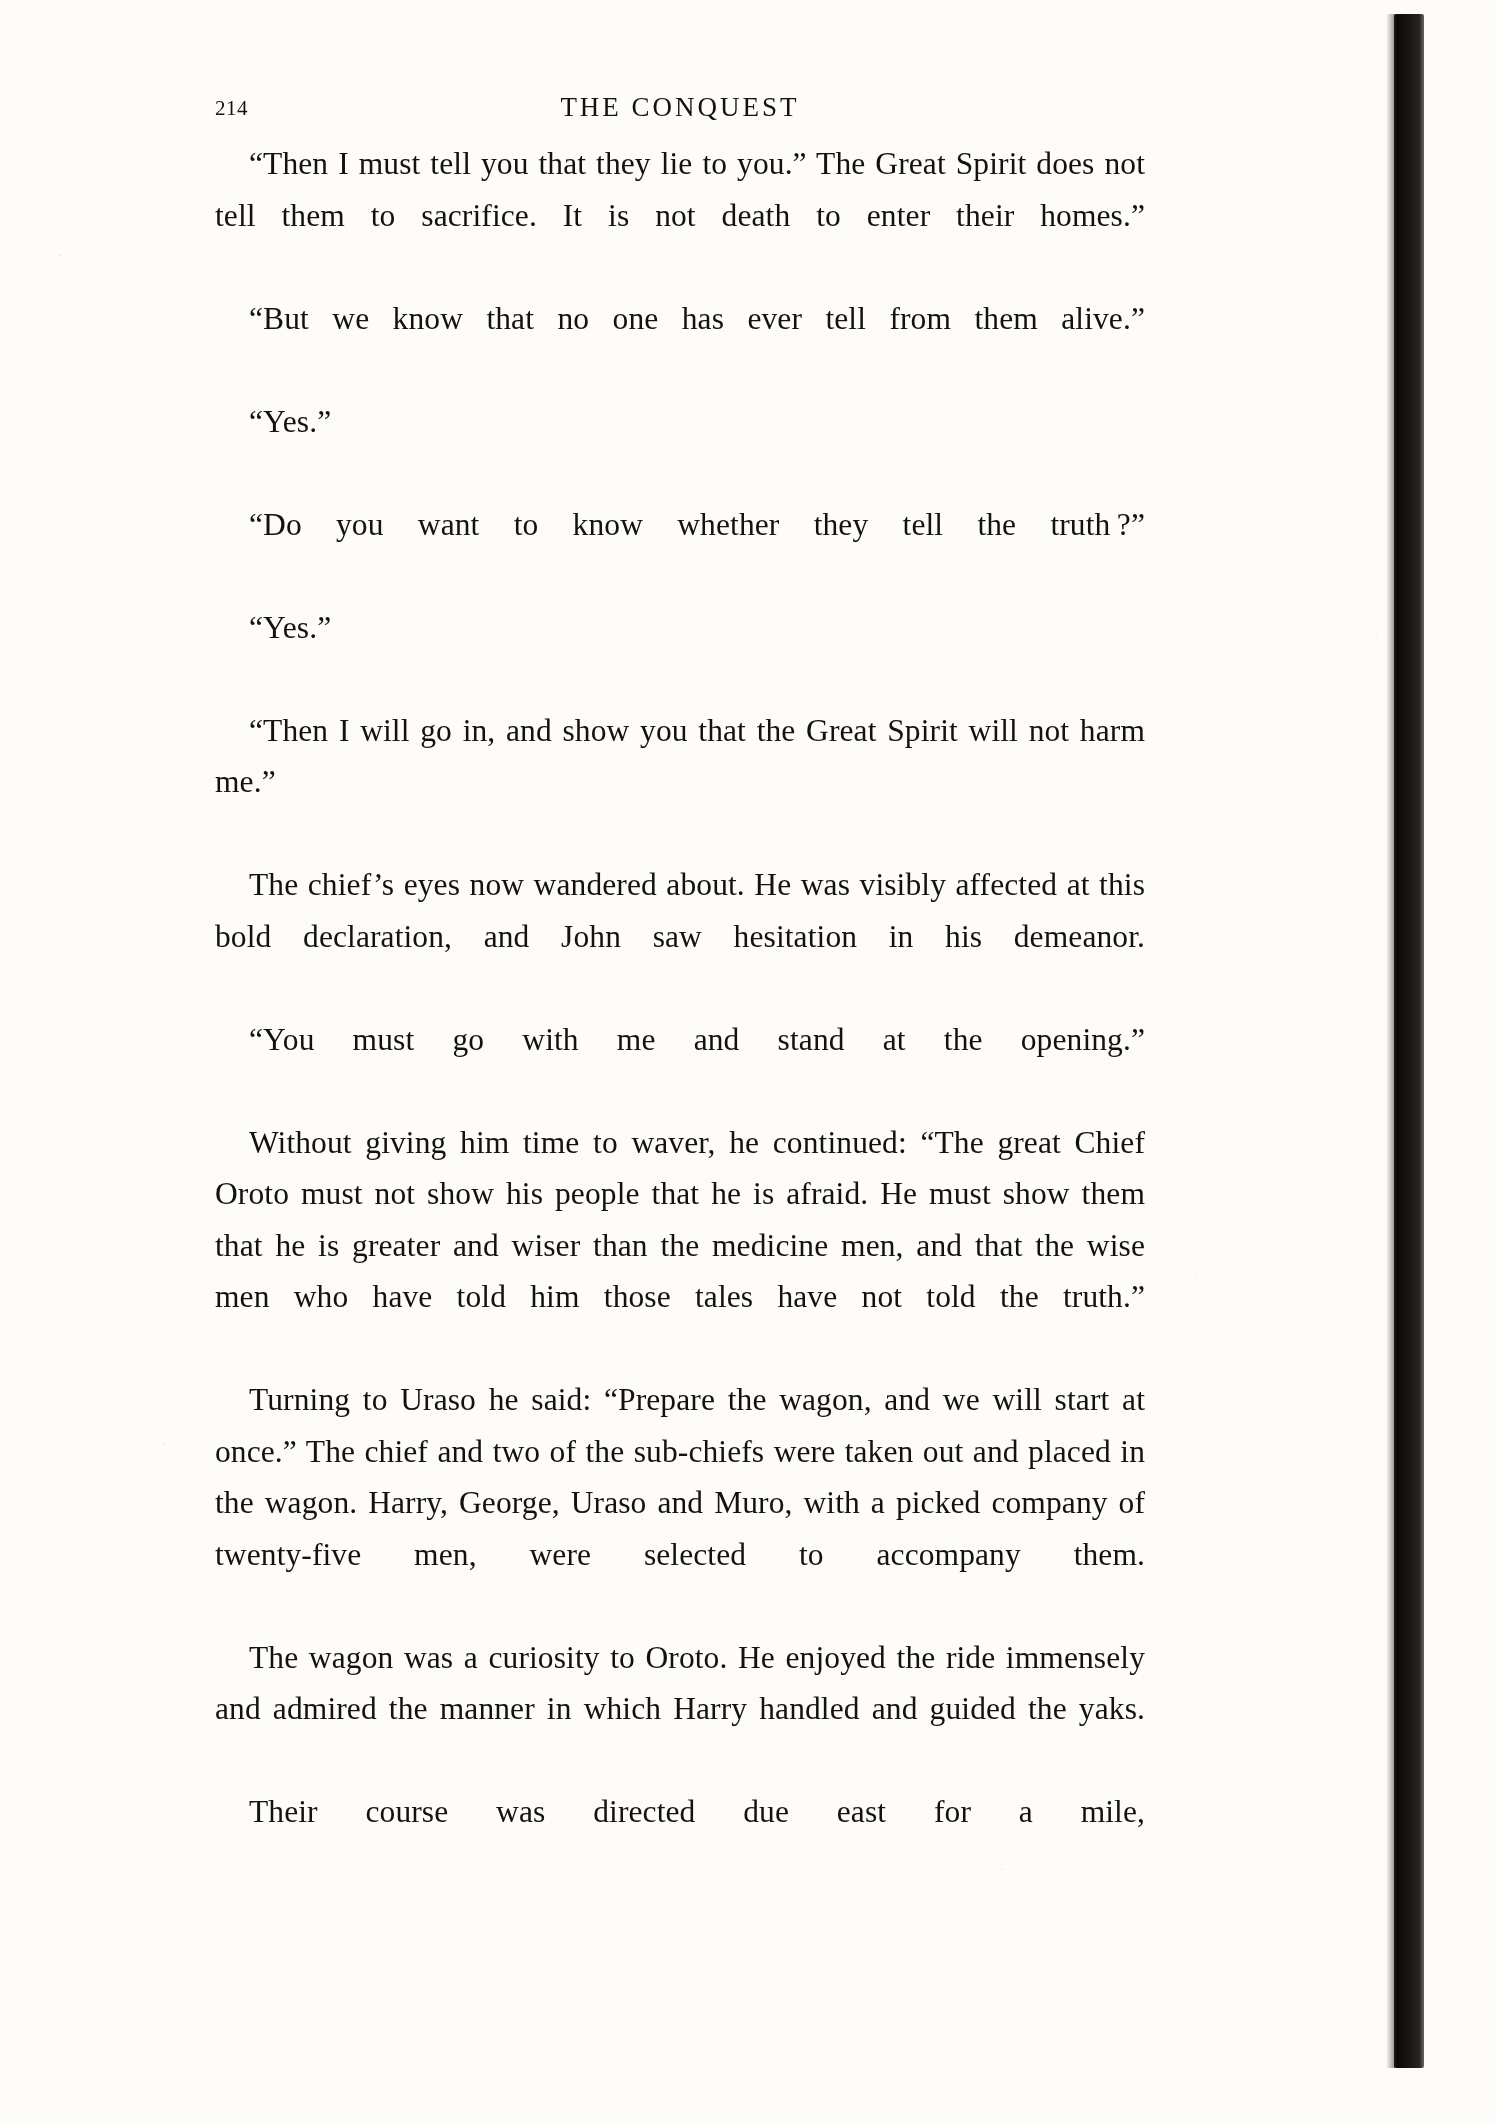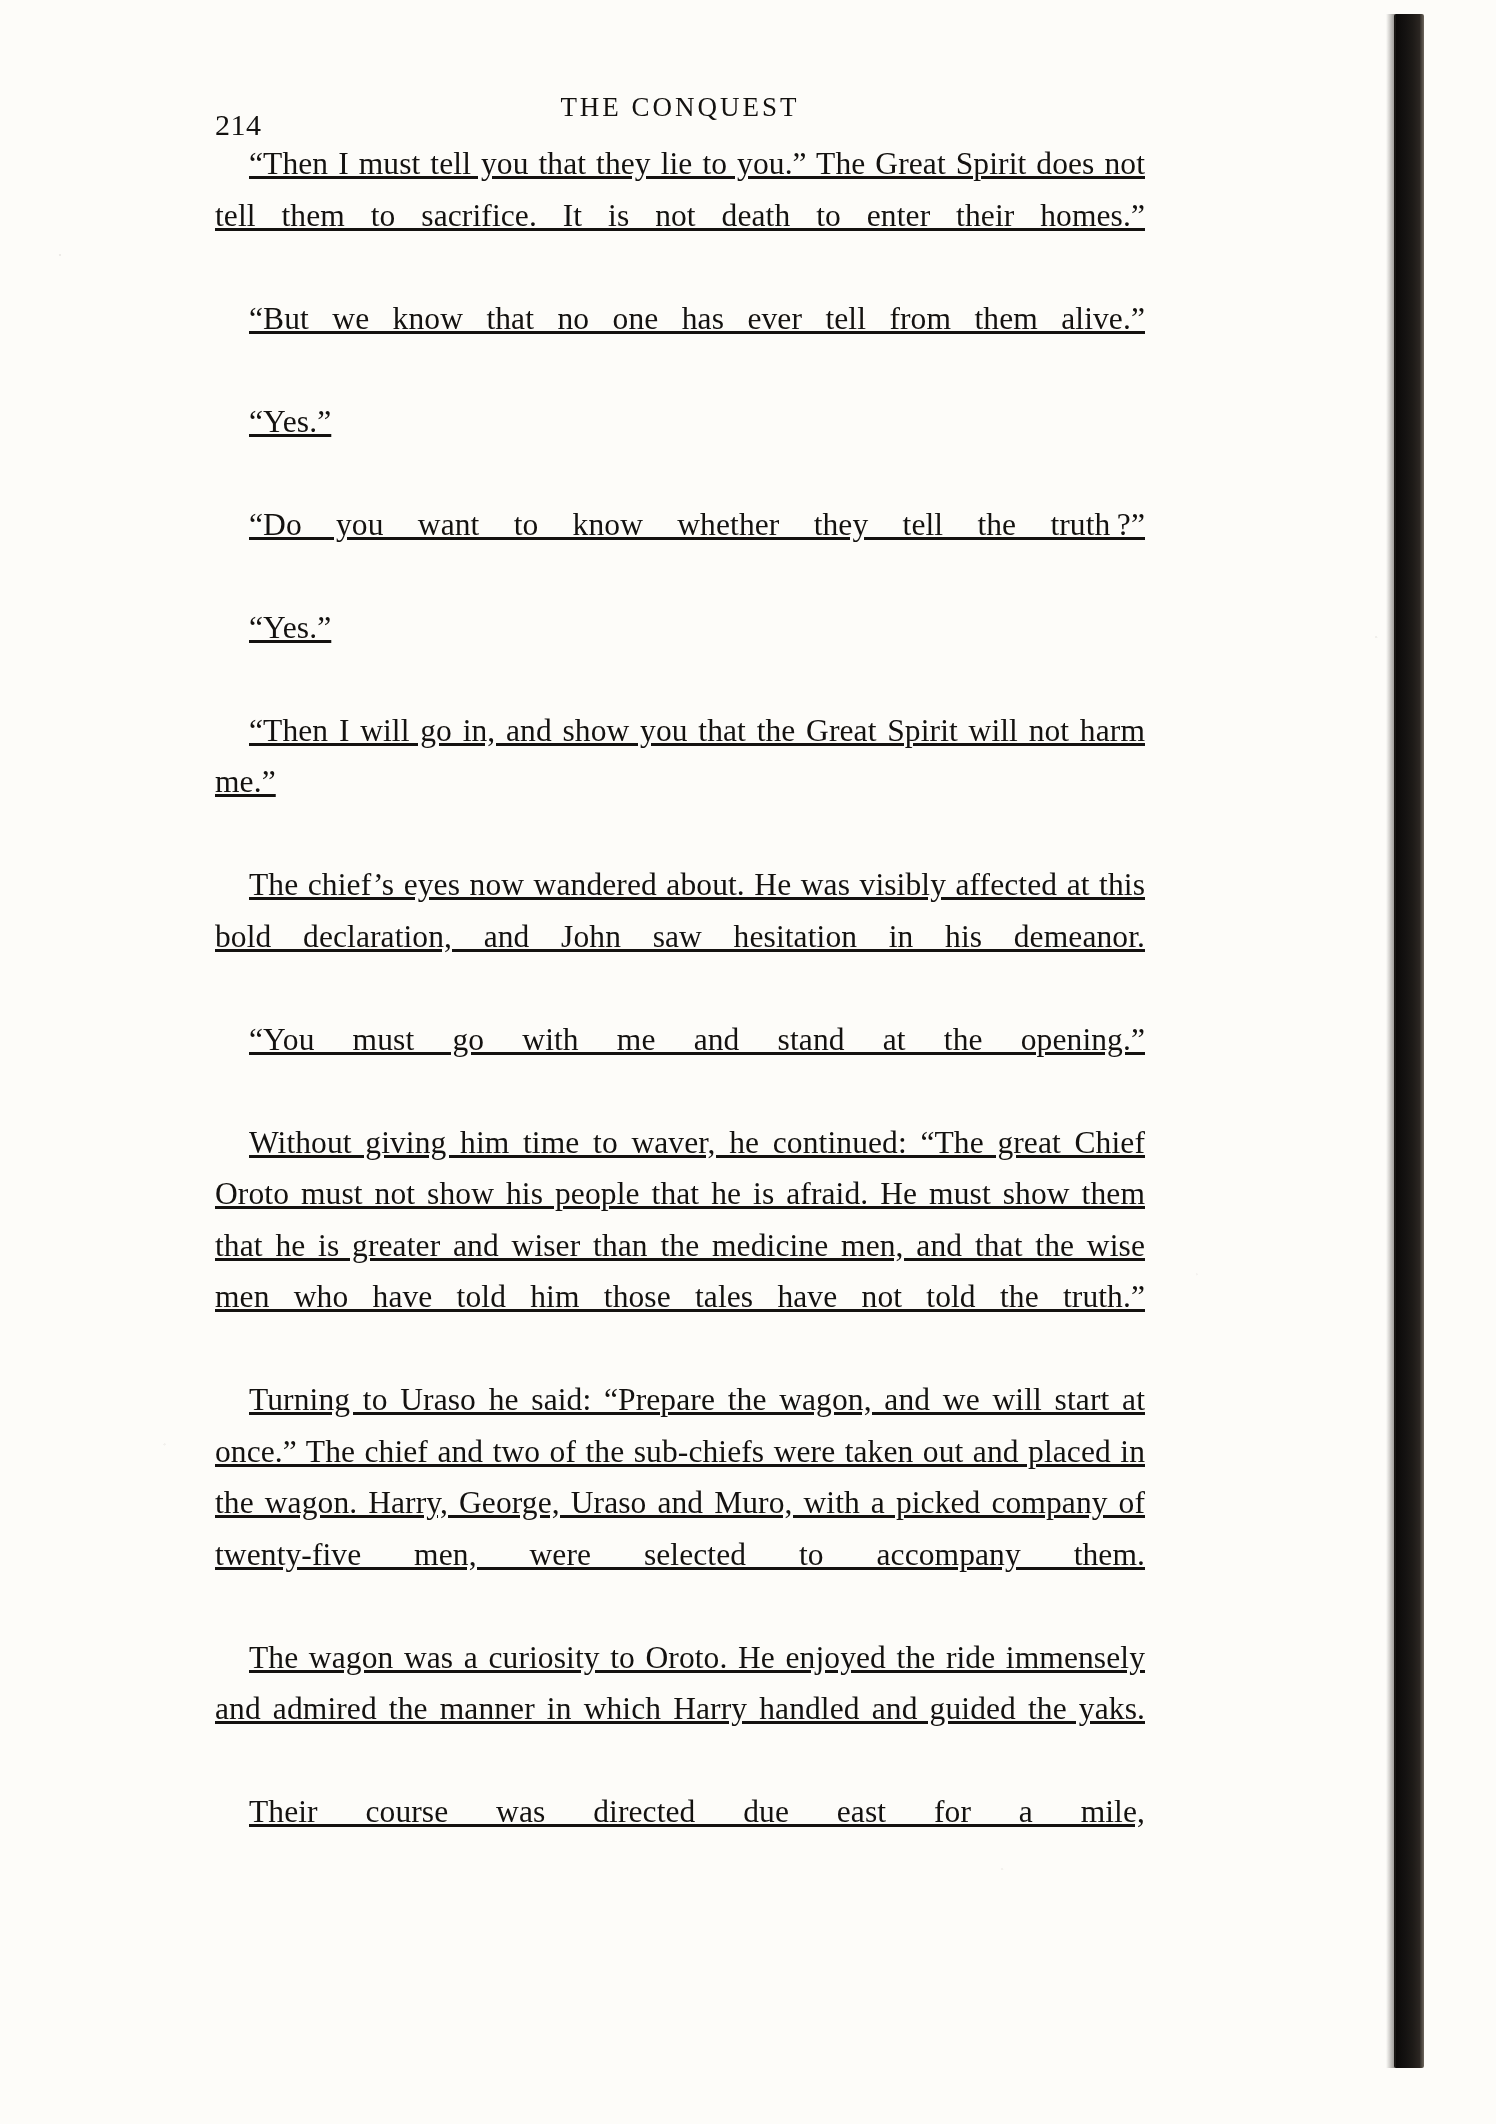--- a/index.html
+++ b/index.html
@@ -63,23 +63,22 @@
     position: absolute;
     top: 92px;
     left: 215px;
     width: 930px;
     height: 40px;
   }
   .folio {
     position: absolute;
     left: 0;
     top: 4px;
-    font-size: 30px;
+    font-size: 21px;
     letter-spacing: 0.5px;
-    margin-top: 12px;
   }
   .running-head {
     position: absolute;
     left: 0;
     top: 0;
     width: 930px;
     text-align: center;
     font-size: 27px;
     letter-spacing: 3px;
   }
@@ -91,21 +90,20 @@
     width: 930px;
     font-size: 31.5px;
     line-height: 51.5px;
     text-align: justify;
     text-justify: inter-word;
     letter-spacing: 0.1px;
   }
   .body-text p {
     margin: 0;
     text-indent: 34px;
-    text-decoration: underline;
   }
   
   .body-text p::after {
     content: "";
     display: inline-block;
     width: 100%;
   }
 
   
   .speckle {

